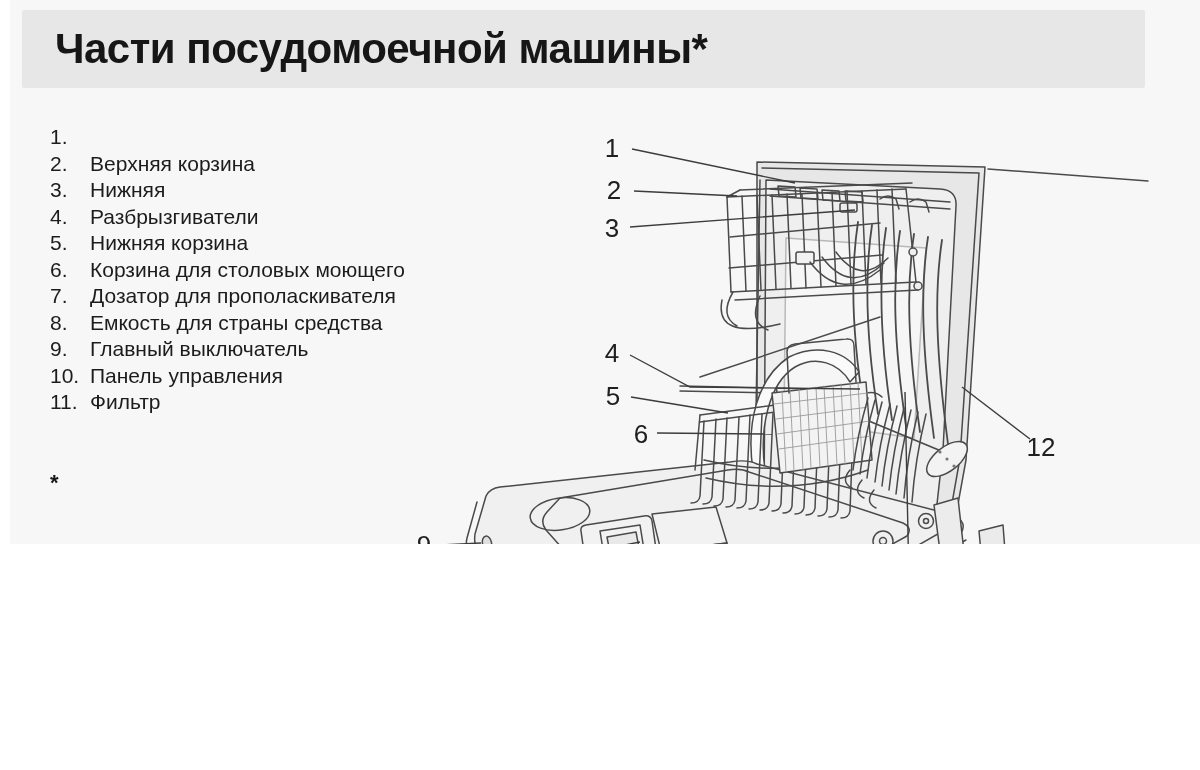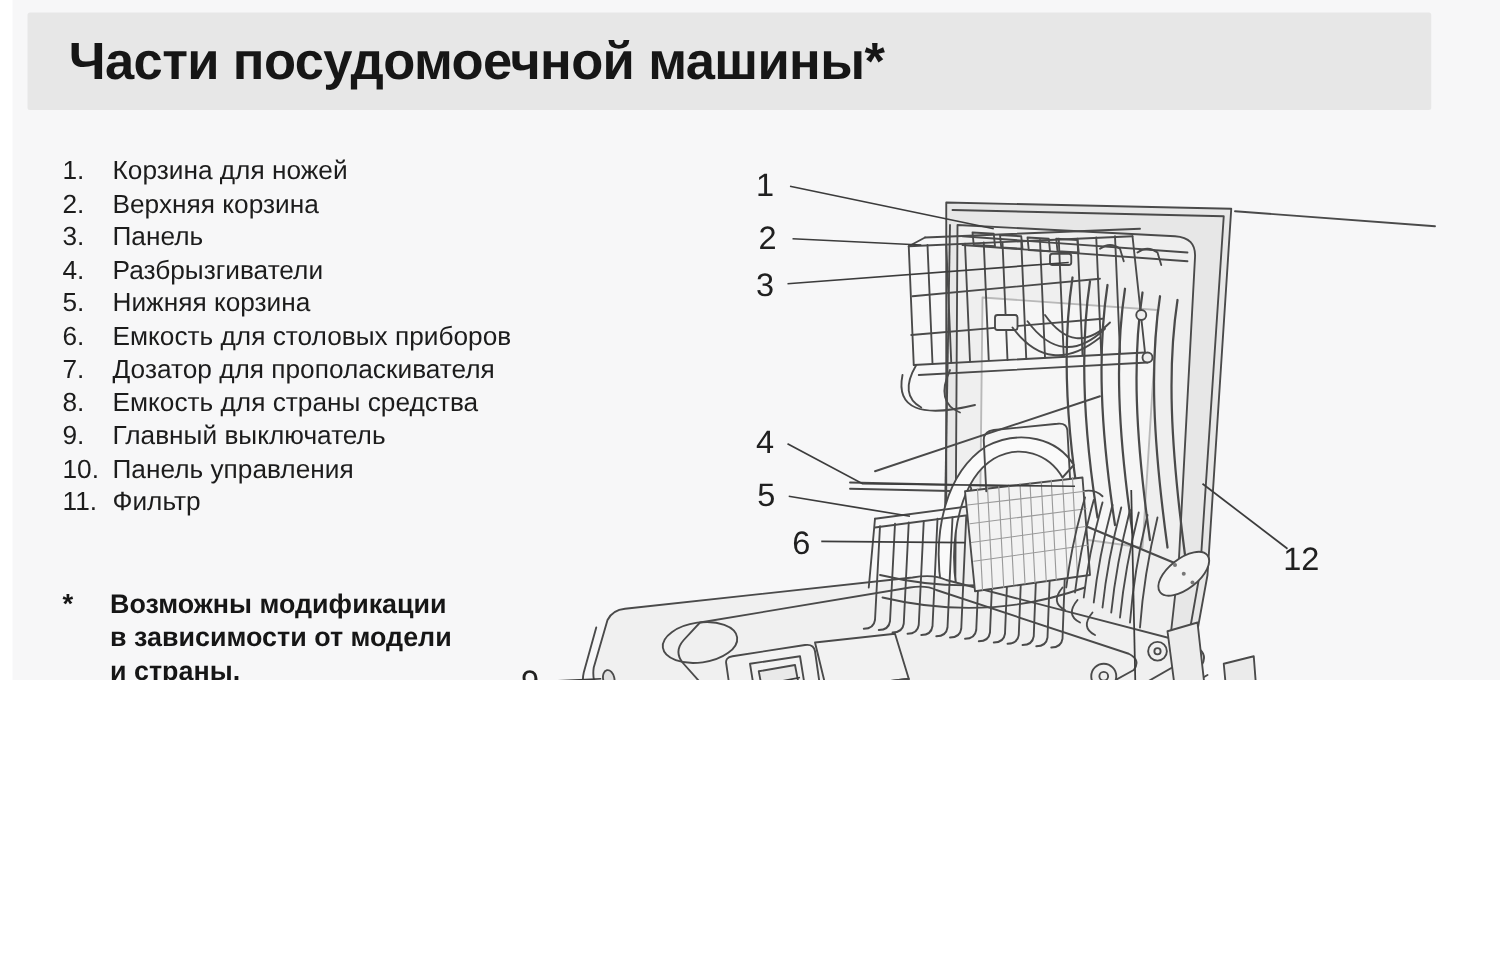--- a/index.html
+++ b/index.html
@@ -34,41 +34,40 @@
 
 <div class="stage">
 
   <div class="header">
     <div class="title">Части посудомоечной машины*</div>
   </div>
 
   <ol class="parts">
     <li>
         <span class="num">1.</span>
-        <span>Корзина для ножей</span>
       </li>
     <li>
         <span class="num">2.</span>
         <span>Верхняя корзина</span>
       </li>
     <li>
         <span class="num">3.</span>
-        <span>Панель</span>
+        <span>Нижняя</span>
       </li>
     <li>
         <span class="num">4.</span>
         <span>Разбрызгиватели</span>
       </li>
     <li>
         <span class="num">5.</span>
         <span>Нижняя корзина</span>
       </li>
     <li>
         <span class="num">6.</span>
-        <span>Емкость для столовых приборов</span>
+        <span>Корзина для столовых моющего</span>
       </li>
     <li>
         <span class="num">7.</span>
         <span>Дозатор для прополаскивателя</span>
       </li>
     <li>
         <span class="num">8.</span>
         <span>Емкость для страны средства</span>
       </li>
     <li>
@@ -80,25 +79,20 @@
         <span>Панель управления</span>
       </li>
     <li>
         <span class="num">11.</span>
         <span>Фильтр</span>
       </li>
   </ol>
 
   <div class="note">
     <div class="marker">*</div>
-    <div class="text">
-      <div>Возможны модификации</div>
-      <div>в зависимости от модели</div>
-      <div>и страны.</div>
-    </div>
   </div>
 
   <svg class="diagram" viewBox="0 0 1200 770">
     <g fill="none" stroke="#4a4a4a" stroke-width="1.5" stroke-linecap="round" stroke-linejoin="round">
 
       <line x1="988" y1="169" x2="1148" y2="181"></line>
       <line x1="1003" y1="633" x2="1145" y2="547"></line>
 
       <path fill="#e7e7e7" d="M757,162 L985,167 L966,460 L950,548 L757,548 Z"></path>
       <path d="M762,168 L979,173 L960,458 L945,543"></path>

